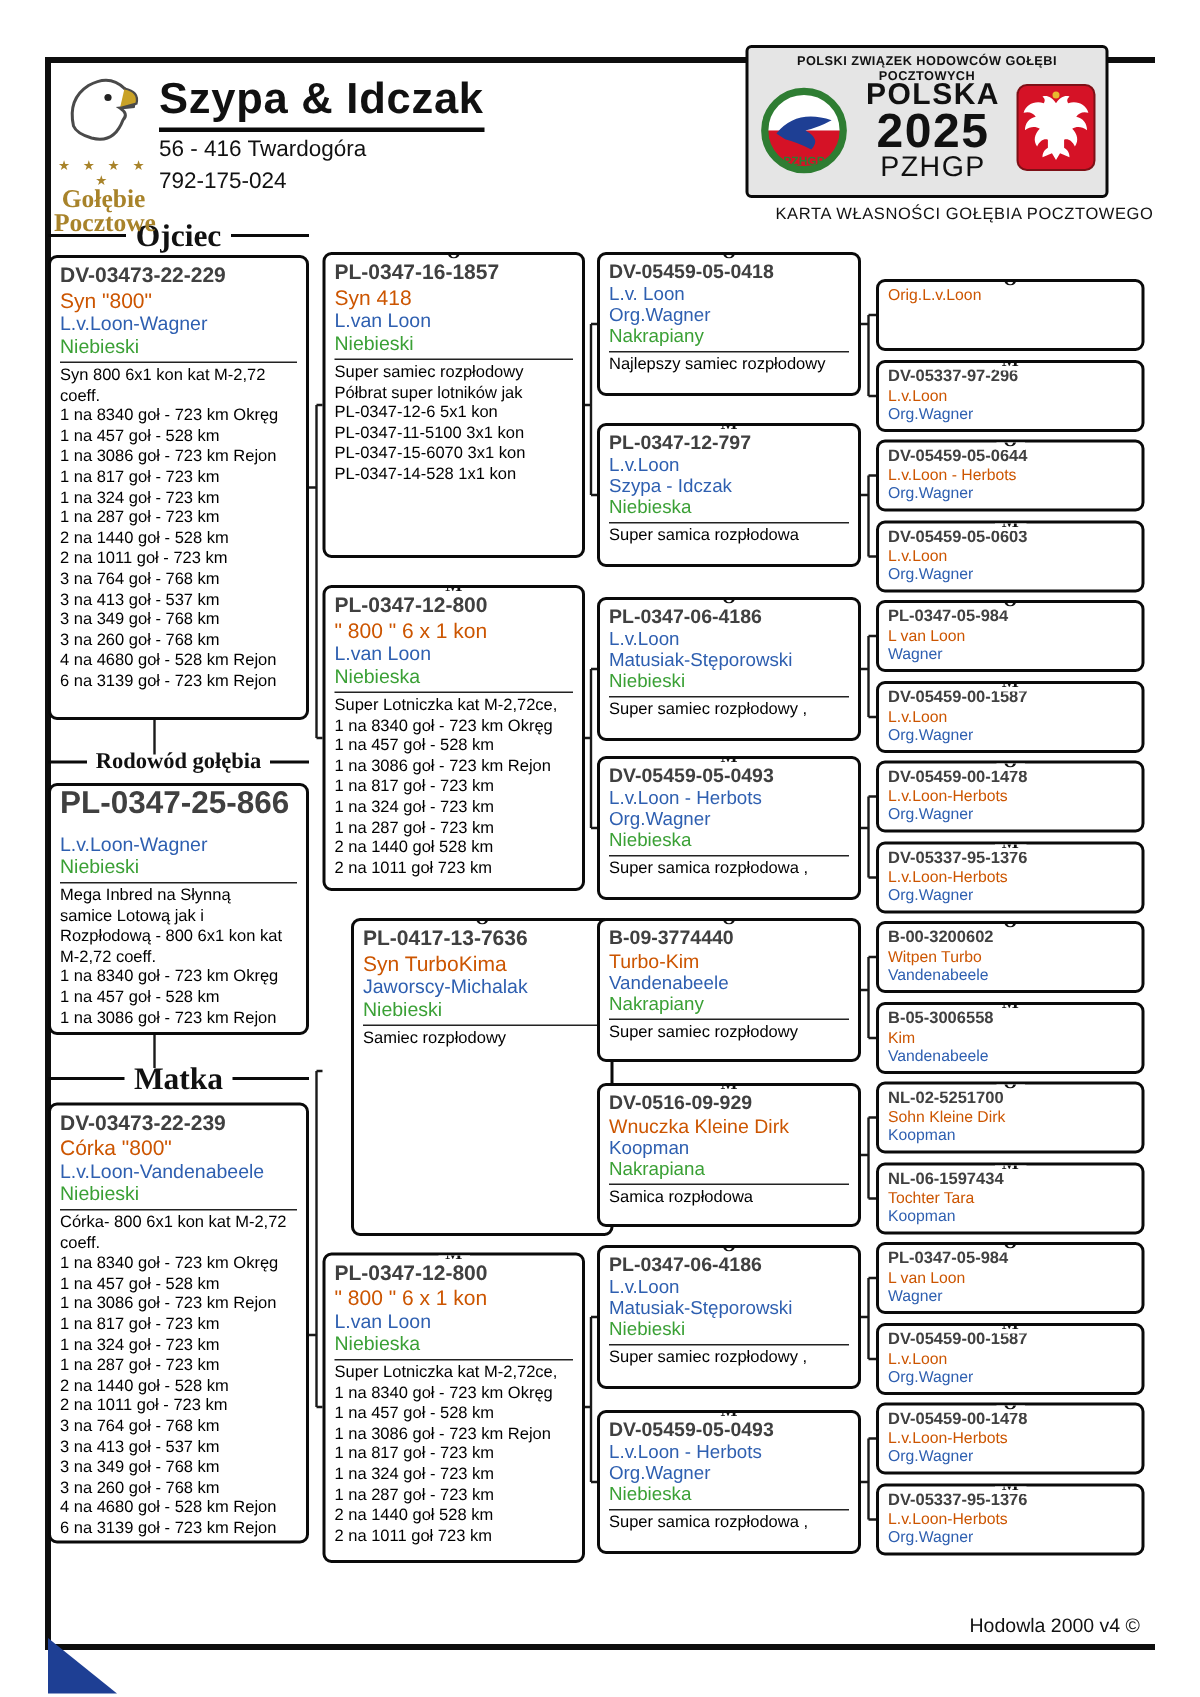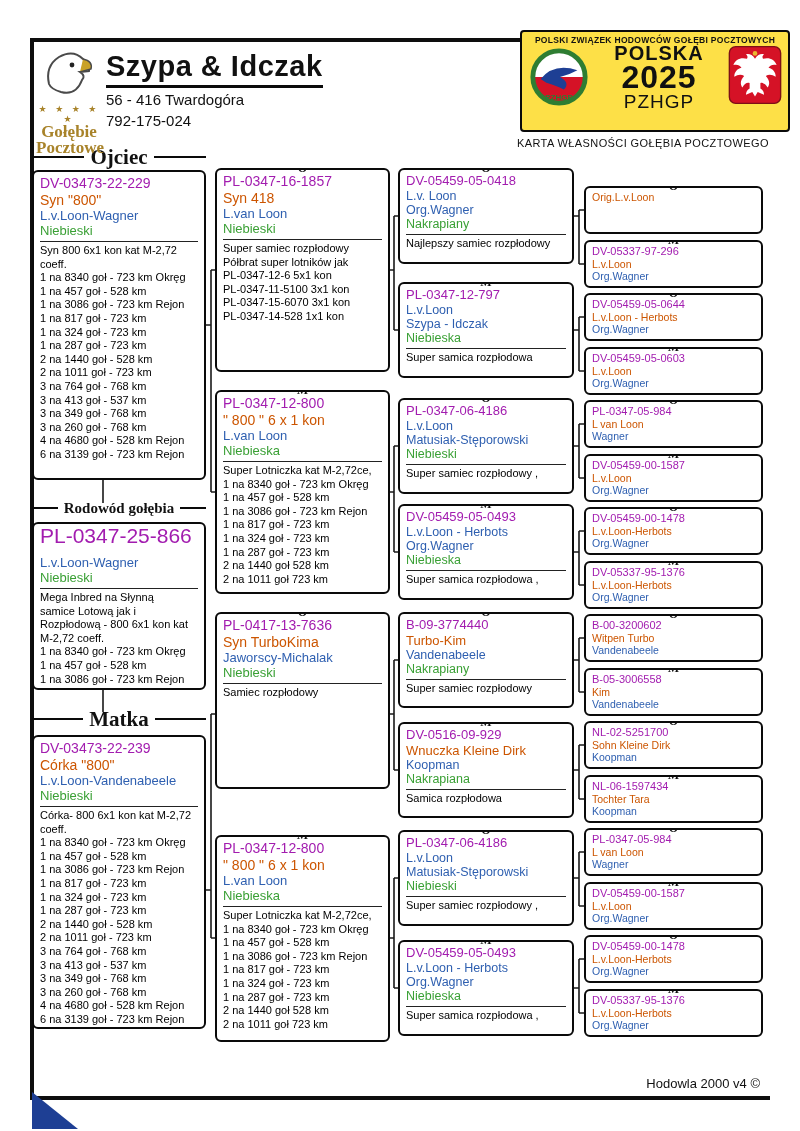--- a/index.html
+++ b/index.html
@@ -15,21 +15,21 @@
   .c1 { left:32px;  width:174px; }
   .c2 { left:215px; width:175px; }
   .c3 { left:398px; width:176px; }
   .c4 { left:584px; width:179px; }
 
   
   .pbox { position:absolute; border:2.5px solid #0a0a0a; border-radius:6px; background:#fff;
           padding:3px 6px 2px; z-index:2; overflow:hidden; }
   .sex  { position:absolute; top:-9px; left:50%; transform:translateX(-50%); background:#fff;
           padding:0 5px; font-family:"Liberation Serif", serif; font-weight:bold; font-size:12px; line-height:14px; }
-  .ring   { font-weight:normal; font-size:14px; line-height:17px; color:#a21caf; }
+  .ring   { font-weight:bold; font-size:14px; line-height:17px; color:#404040; }
   .ring.m { font-size:13px; line-height:16px; }
   .ring.xs{ font-size:11px; line-height:13px; }
   .pname  { font-size:14px; line-height:16px; color:var(--name,#cc5500); }
   .strain { font-size:13px; line-height:15px; color:var(--strain,#2e5fb0); }
   .pcolor { font-size:13px; line-height:15px; color:var(--pigeon-color,#3aa035); }
   .s .strain, .g3 .strain { font-size:12.5px; line-height:14px; }
   .g3 .pname { font-size:13px; line-height:15px; }
   .g3 .pcolor { font-size:12.5px; line-height:14px; }
   .sep  { border-top:1.5px solid #222; margin:3px 0 2px; }
   .details { font-size:11px; line-height:13.6px; white-space:pre-line; color:#000; }
@@ -46,21 +46,21 @@
 
   
   .breeder-name { font-size:29px; font-weight:bold; letter-spacing:0.5px;
                   border-bottom:3px solid #0a0a0a; padding-bottom:2px; display:inline-block; }
   .addr { font-size:15px; line-height:18px; margin-top:3px; }
   .logo-stars { color:var(--logo-gold,#a8832a); font-size:9px; letter-spacing:3px; }
   .logo-caption { font-family:"Liberation Serif", serif; font-weight:bold; font-size:17px; line-height:16px;
                   color:var(--logo-gold,#a8832a); }
 
   
-  .fed-card { position:absolute; left:520px; top:30px; width:270px; height:102px; background:#fde047;
+  .fed-card { position:absolute; left:497px; top:30px; width:242px; height:102px; background:#e5e5e5;
               border:2.5px solid #0a0a0a; border-radius:4px; z-index:6; }
   .fed-title { text-align:center; font-size:8.5px; font-weight:bold; letter-spacing:0.3px; padding-top:3px; }
   .fed-row { display:flex; align-items:center; justify-content:space-between; padding:1px 6px 0; height:63px; }
   .fed-center { text-align:center; flex:1; }
   .fed-country { font-size:20px; font-weight:bold; letter-spacing:1px; line-height:20px; }
   .fed-year { font-size:32px; font-weight:bold; letter-spacing:1px; line-height:29px; }
   .fed-org { font-size:19px; line-height:19px; letter-spacing:1px; }
   .fed-strip { display:flex; justify-content:space-between; align-items:center; border-top:2.5px solid #0a0a0a;
                padding:2px 10px; font-weight:bold; font-size:15px; }
   .card-title { position:absolute; left:506px; top:137px; width:274px; text-align:center;
@@ -255,21 +255,21 @@
     <div class="details">Super Lotniczka kat M-2,72ce,
 1 na 8340 goł - 723 km Okręg
 1 na  457 goł - 528 km
 1 na 3086 goł - 723 km Rejon
 1 na  817 goł -  723 km
 1 na  324 goł -  723 km
 1 na  287 goł -  723 km
 2 na  1440 goł 528 km
 2 na  1011 goł 723 km</div>
   </div>
-  <div class="pbox c2" style="top:612px; height:177px;">
+  <div class="pbox c2" style="top:612px; height:212px;margin-left:19px;">
     <span class="sex">O</span>
     <div class="ring">PL-0417-13-7636</div>
     <div class="pname">Syn TurboKima</div>
     <div class="strain">Jaworscy-Michalak</div>
     <div class="pcolor">Niebieski</div>
     <div class="sep"></div>
     <div class="details">Samiec rozpłodowy</div>
   </div>
   <div class="pbox c2" style="top:835px; height:207px;">
     <span class="sex">M</span>

